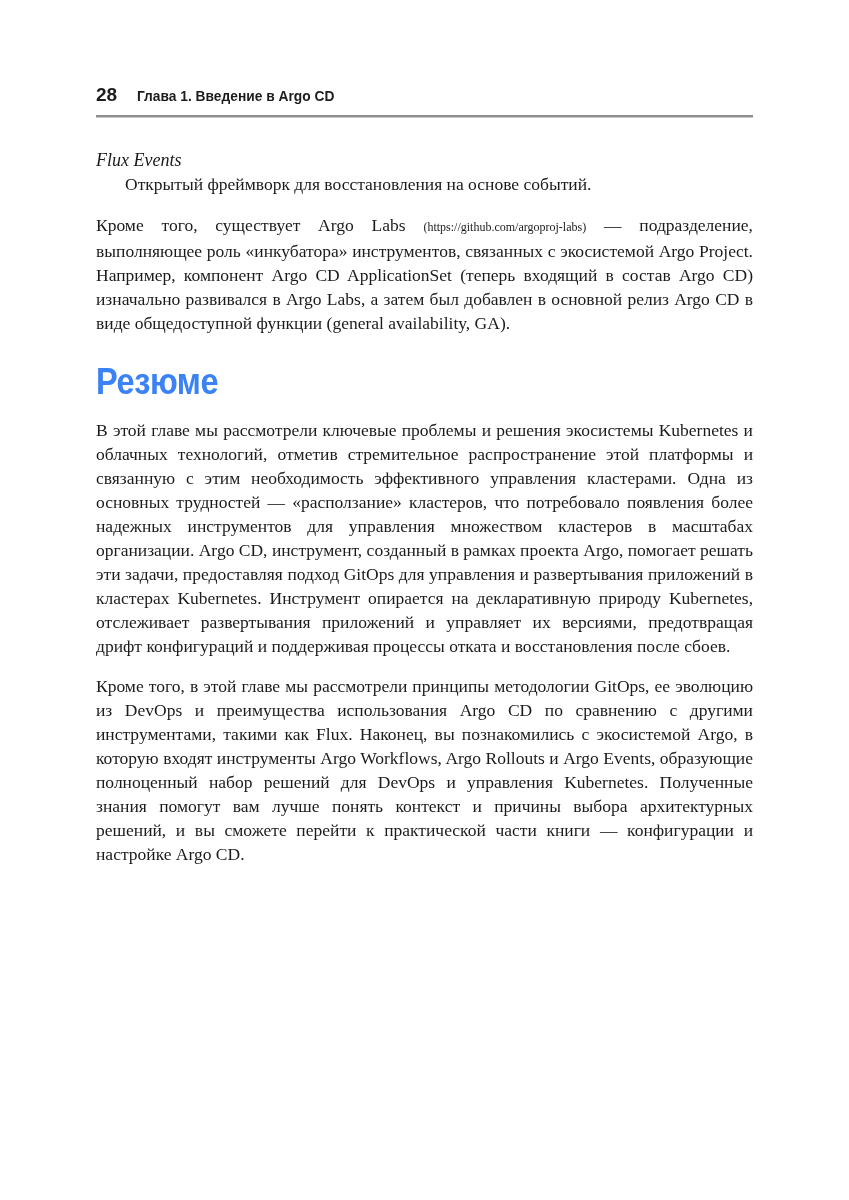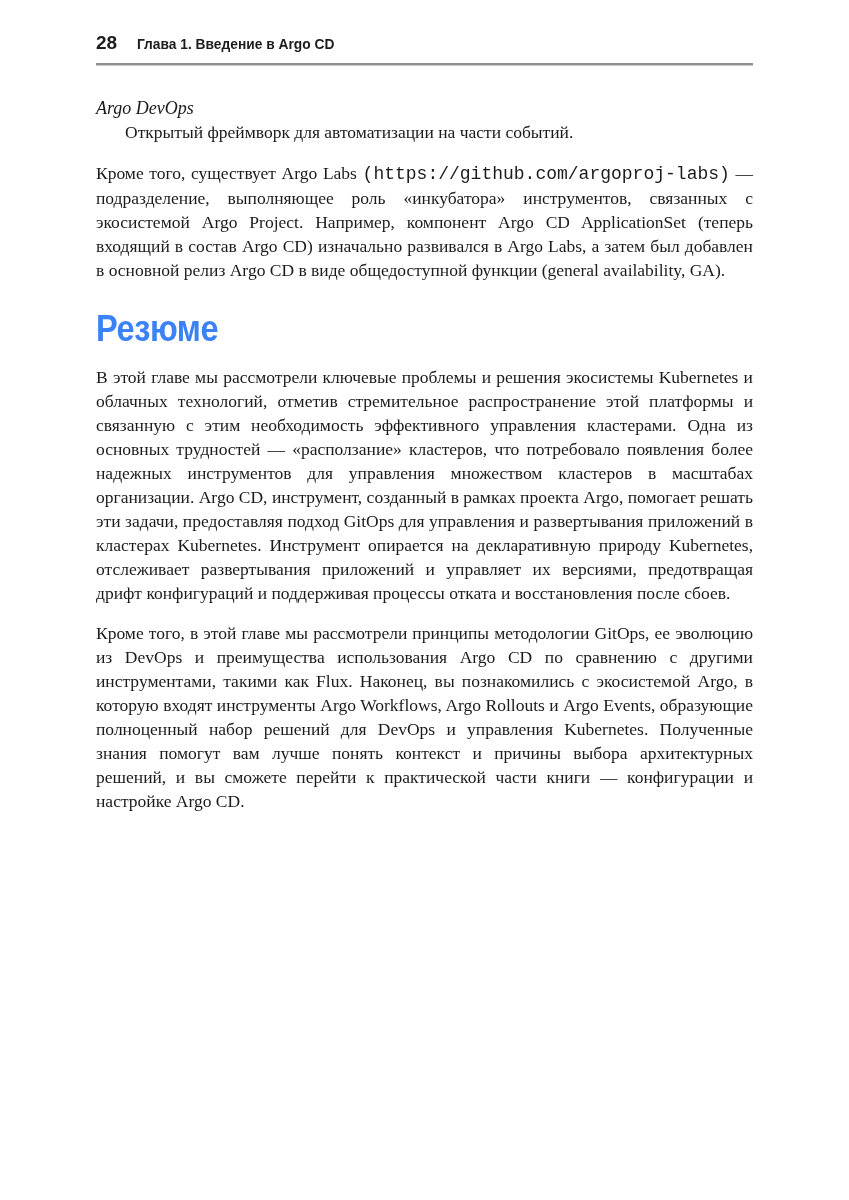--- a/index.html
+++ b/index.html
@@ -23,21 +23,21 @@
   .content {
     position: absolute;
     left: 96px;
     top: 0;
     width: 657px;
   }
   
   .running-header {
     display: flex;
     align-items: baseline;
-    padding-top: 32px;
+    padding-top: 84px;
     padding-bottom: 8px;
     font-family: "Liberation Sans", sans-serif;
     color: #1c1c1c;
   }
   .page-number {
     font-size: 19px;
     font-weight: 700;
     line-height: 22px;
   }
   .running-title {
@@ -80,22 +80,22 @@
   }
   
   .body-par {
     margin: 16px 0 13px 0;
     font-size: 17.5px;
     line-height: 24px;
     text-align: justify;
     color: #1b1b1b;
   }
   .url {
-    font-family: Liberation Mono, monospace;
-    font-size: 18px;
+    font-family: Liberation Serif, serif;
+    font-size: 12px;
   }
   
   .section-heading {
     margin: 27px 0 16px 0;
     font-family: "Liberation Sans", sans-serif;
     font-size: 37px;
     font-weight: 700;
     line-height: 40px;
     color: #3b82f6;
     letter-spacing: -0.5px;
@@ -107,22 +107,22 @@
 <div class="page">
   <div class="content">
 
     <header class="running-header">
       <span class="page-number">28</span>
       <span class="running-title"><span class="condense-slight">Глава 1. Введение в Argo CD</span></span>
     </header>
     <div class="header-rule"></div>
 
     <section class="definition">
-      <div class="def-term">Argo DevOps</div>
-      <div class="def-desc">Открытый фреймворк для автоматизации на части событий.</div>
+      <div class="def-term">Flux Events</div>
+      <div class="def-desc">Открытый фреймворк для восстановления на основе событий.</div>
     </section>
 
     <p class="body-par"><span>Кроме того, существует Argo Labs </span><span class="url">(https://github.com/argoproj-labs)</span><span> — подразделение, выполняющее роль «инкубатора» инструментов, связанных с экосистемой Argo Project. Например, компонент Argo CD ApplicationSet (теперь входящий в состав Argo CD) изначально развивался в Argo Labs, а затем был добавлен в основной релиз Argo CD в виде общедоступной функции (general availability, GA).</span></p>
 
     <h1 class="section-heading"><span class="condense">Резюме</span></h1>
 
     <p class="body-par">В этой главе мы рассмотрели ключевые проблемы и решения экосистемы Kubernetes и облачных технологий, отметив стремительное распространение этой платформы и связанную с этим необходимость эффективного управления кластерами. Одна из основных трудностей — «расползание» кластеров, что потребовало появления более надежных инструментов для управления множеством кластеров в масштабах организации. Argo CD, инструмент, созданный в рамках проекта Argo, помогает решать эти задачи, предоставляя подход GitOps для управления и развертывания приложений в кластерах Kubernetes. Инструмент опирается на декларативную природу Kubernetes, отслеживает развертывания приложений и управляет их версиями, предотвращая дрифт конфигураций и поддерживая процессы отката и восстановления после сбоев.</p>
 
     <p class="body-par">Кроме того, в этой главе мы рассмотрели принципы методологии GitOps, ее эволюцию из DevOps и преимущества использования Argo CD по сравнению с другими инструментами, такими как Flux. Наконец, вы познакомились с экосистемой Argo, в которую входят инструменты Argo Workflows, Argo Rollouts и Argo Events, образующие полноценный набор решений для DevOps и управления Kubernetes. Полученные знания помогут вам лучше понять контекст и причины выбора архитектурных решений, и вы сможете перейти к практической части книги — конфигурации и настройке Argo CD.</p>
 

